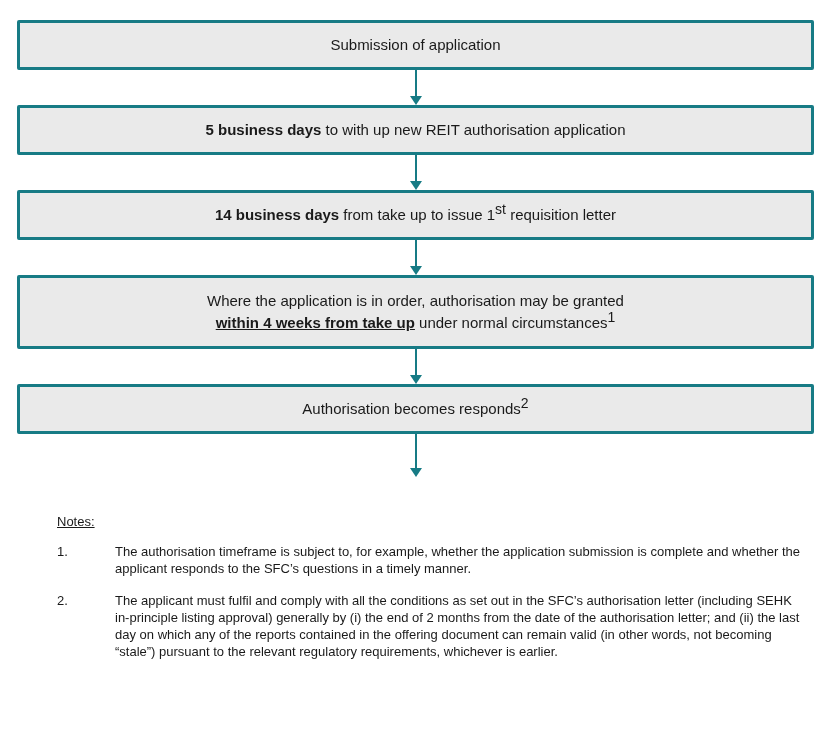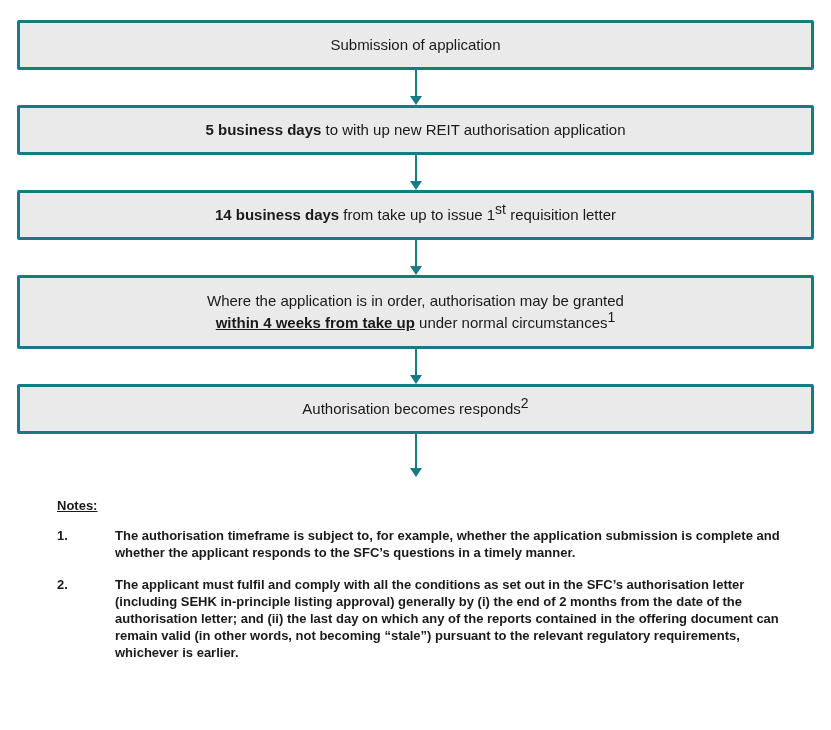--- a/index.html
+++ b/index.html
@@ -47,26 +47,25 @@
     flex: 1 1 auto;
     background: var(--teal, #177b85);
   }
   .arrow .head {
     width: 0; height: 0;
     border-left: 6px solid transparent;
     border-right: 6px solid transparent;
     border-top: 9px solid var(--teal, #177b85);
   }
   .notes {
-    margin-top: 20px;
+    margin-top: 36px;
     padding-left: 40px;
     padding-right: 12px;
     font-size: 13px;
     line-height: 17px;
-    font-weight: bold;
   }
   .notes-header {
     text-decoration: underline;
     margin-bottom: 13px;
   }
   .note-item {
     display: grid;
     grid-template-columns: 58px 1fr;
     margin-bottom: 15px;
   }

